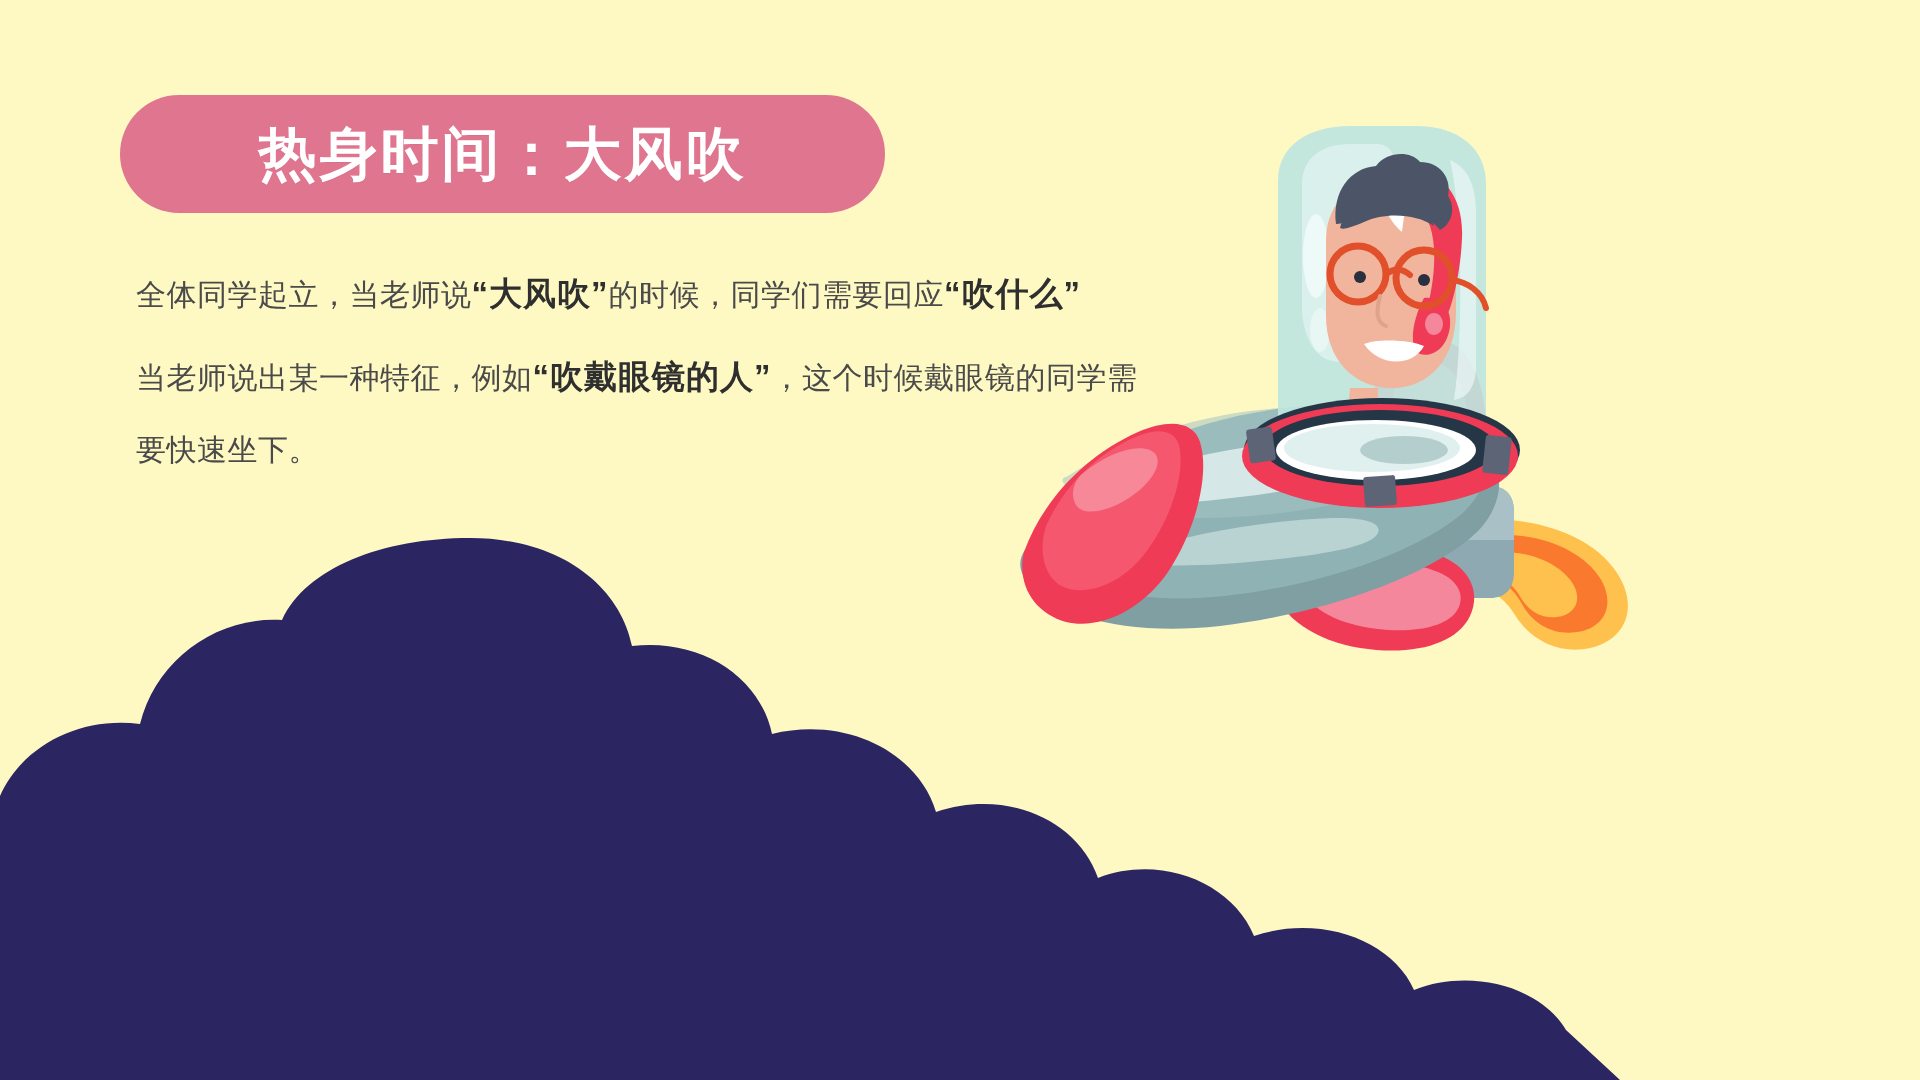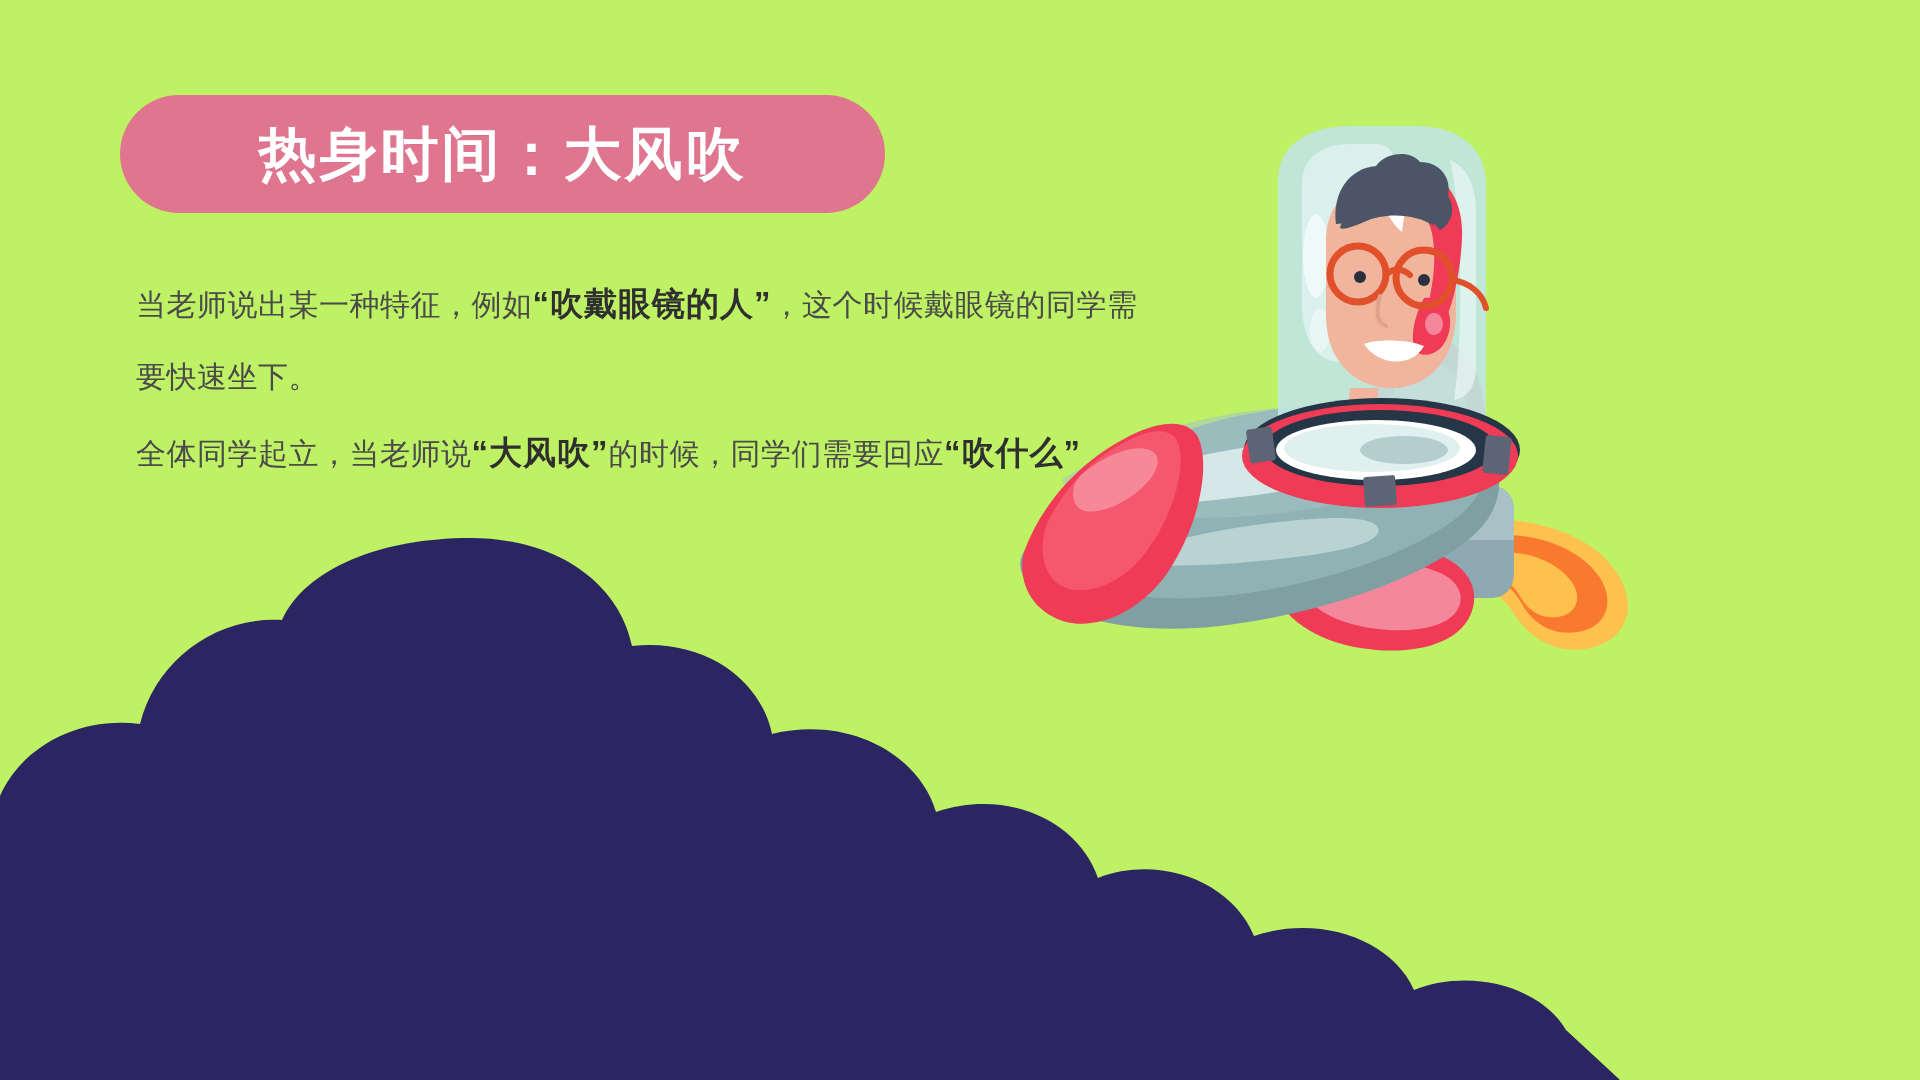--- a/index.html
+++ b/index.html
@@ -3,21 +3,21 @@
 <meta charset="utf-8">
 <title>Slide</title>
 <style>
   html,body{margin:0;padding:0;}
   body{
     width:1920px;height:1080px;overflow:hidden;
     background:#ffffff;
     font-family:"Liberation Sans","DejaVu Sans",sans-serif;
     position:relative;
   }
-  #slide{position:absolute;inset:0;background:#bef264;overflow:hidden;}
+  #slide{position:absolute;inset:0;background:#fef9c3;overflow:hidden;}
 
   
   .cloud-layer{position:absolute;left:0;bottom:0;width:1920px;height:560px;pointer-events:none;}
 
   
   .title-pill{
     position:absolute;left:120px;top:95px;
     width:765px;height:118px;
     background:#e0758f;
     border-radius:60px;
@@ -178,21 +178,21 @@
                C 156 140, 216 96, 282 100
                C 306 48, 382 18, 470 18 Z" fill="#2b2562"></path>
     </svg>
   </div>
 
   <div class="title-pill">
     <span class="title-text">热身时间：大风吹</span>
   </div>
 
   <div class="body-copy">
+    <p class="para">
+      <span>全体同学起立，当老师说</span><b>“大风吹”</b><span>的时候，同学们需要回应</span><b>“吹什么”</b>
+    </p>
     <p class="para second">
       <span>当老师说出某一种特征，例如</span><b>“吹戴眼镜的人”</b><span>，这个时候戴眼镜的同学需要快速坐下。</span>
-    </p>
-    <p class="para">
-      <span>全体同学起立，当老师说</span><b>“大风吹”</b><span>的时候，同学们需要回应</span><b>“吹什么”</b>
     </p>
   </div>
 
 </div>
 
 </body></html>

